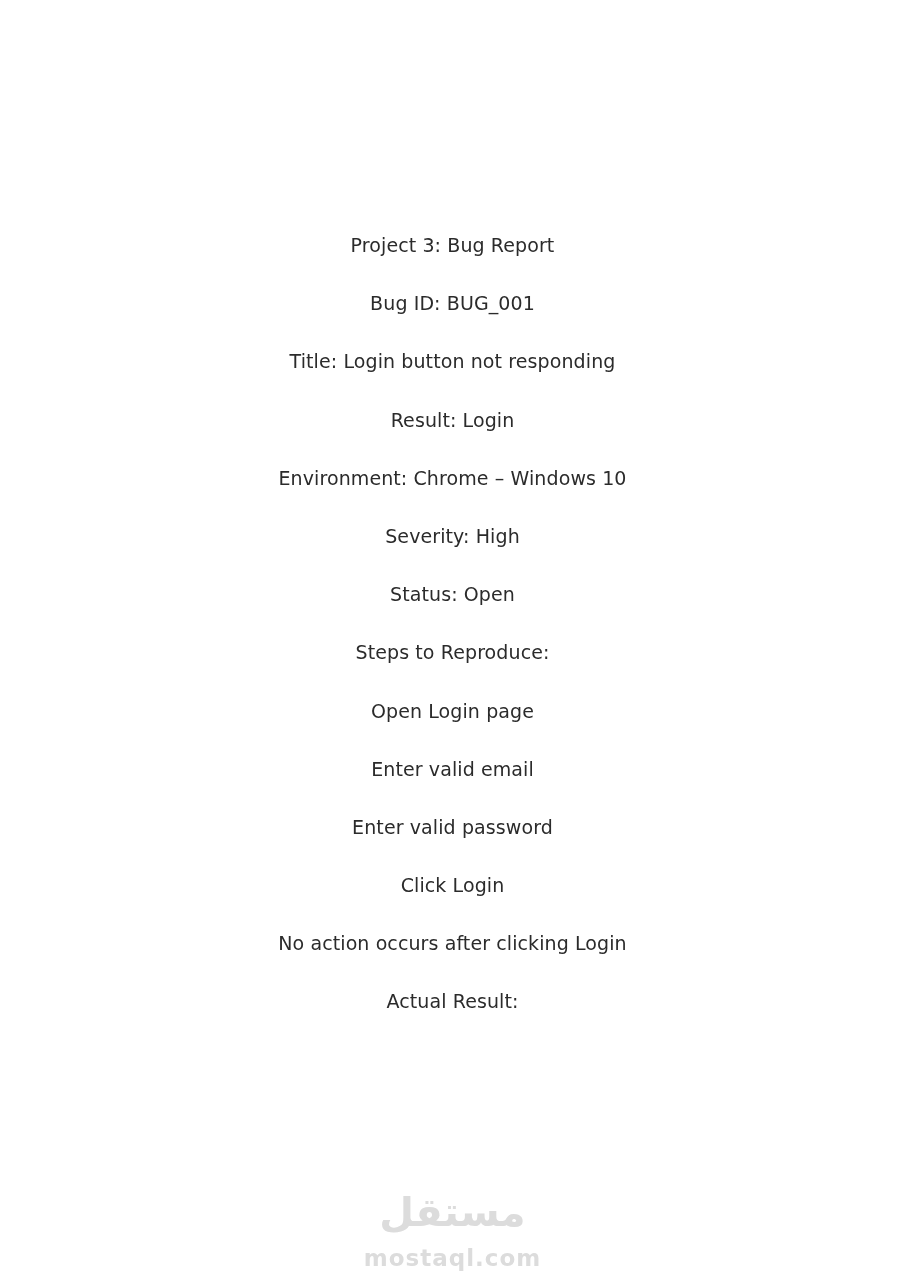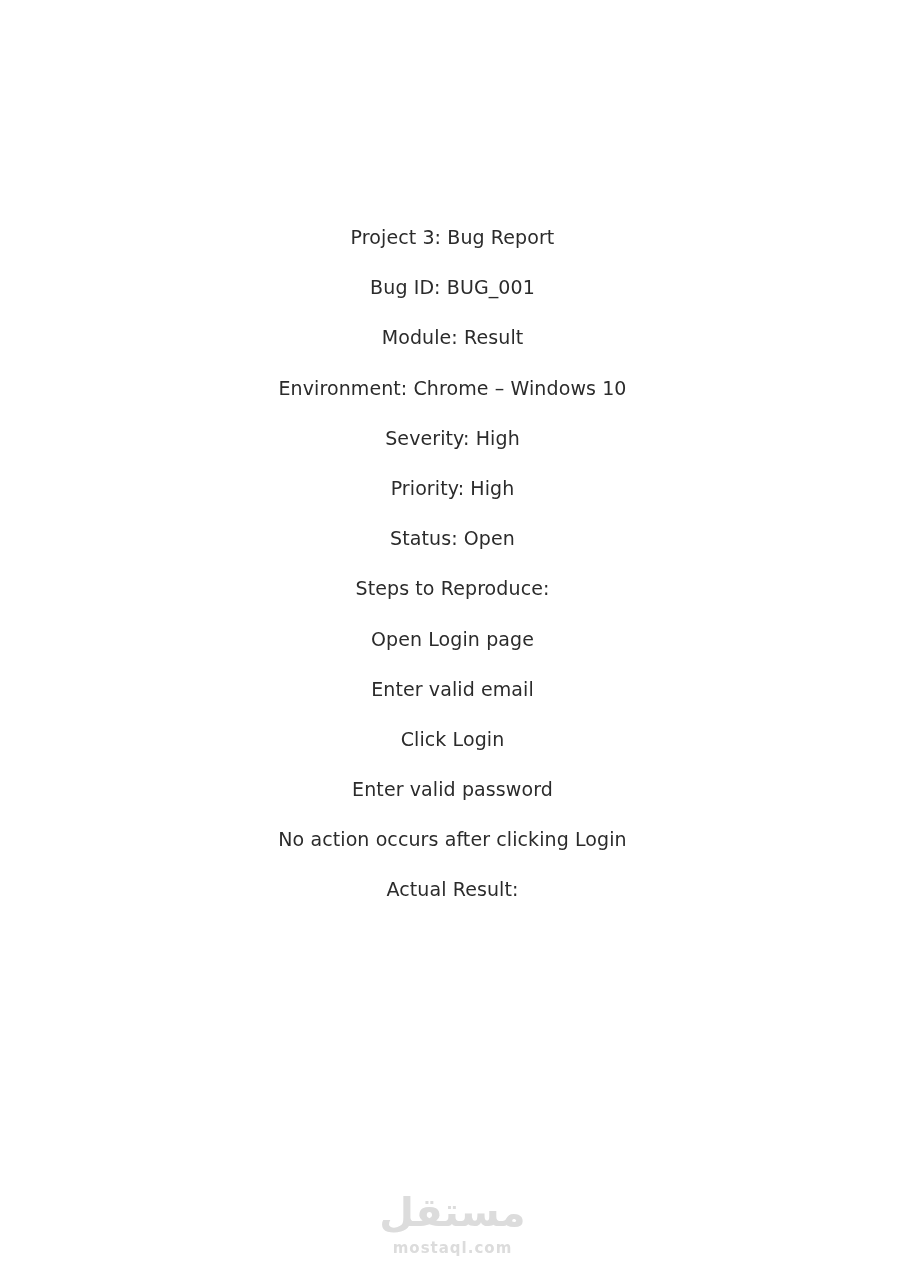--- a/index.html
+++ b/index.html
@@ -14,21 +14,21 @@
     position: relative;
     overflow: hidden;
   }
   .doc {
     position: absolute;
     top: 212px;
     left: 0;
     width: 100%;
   }
   .line {
-    margin: 0;
+    margin: 8px;
     padding: 0;
     text-align: center;
     font-size: 19px;
     line-height: 50.2px;
     height: 50.2px;
     color: #2b2b2b;
     letter-spacing: 0.1px;
   }
   .watermark {
     position: absolute;
@@ -38,43 +38,43 @@
     text-align: center;
     color: #dcdcdc;
     user-select: none;
   }
   .wm-arabic {
     font-size: 40px;
     font-weight: bold;
     line-height: 1.1;
   }
   .wm-domain {
-    font-size: 15px;
+    font-size: 23px;
     font-weight: bold;
     letter-spacing: 1px;
     line-height: 1.1;
-    margin-top: 6px;
+    margin-top: 12px;
   }
 </style>
 </head>
 <body>
 
 <div class="doc" id="doc-lines">
     <p class="line">Project 3: Bug Report</p>
     <p class="line">Bug ID: BUG_001</p>
-    <p class="line">Module: Result</p>
+    <p class="line">Title: Login button not responding</p>
+    <p class="line">Result: Login</p>
     <p class="line">Environment: Chrome – Windows 10</p>
     <p class="line">Severity: High</p>
-    <p class="line">Priority: High</p>
     <p class="line">Status: Open</p>
     <p class="line">Steps to Reproduce:</p>
     <p class="line">Open Login page</p>
     <p class="line">Enter valid email</p>
+    <p class="line">Enter valid password</p>
     <p class="line">Click Login</p>
-    <p class="line">Enter valid password</p>
     <p class="line">No action occurs after clicking Login</p>
     <p class="line">Actual Result:</p>
   </div>
 
 <div class="watermark">
   <div class="wm-arabic">مستقل</div>
   <div class="wm-domain">mostaql.com</div>
 </div>
 
 </body></html>

